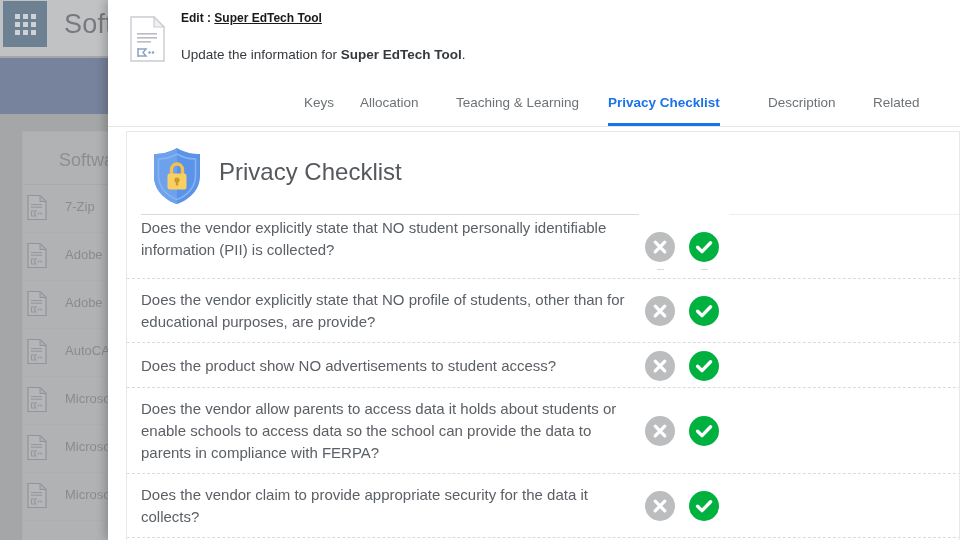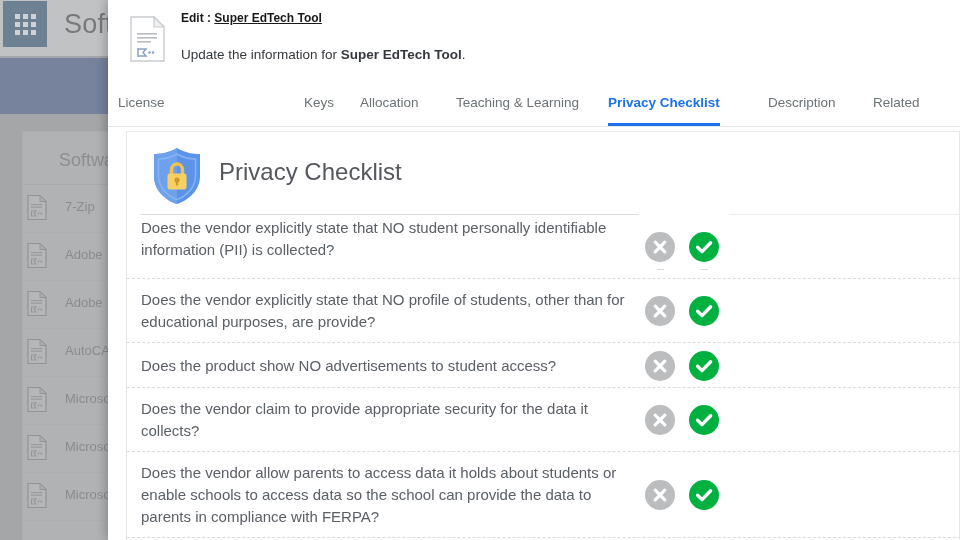--- a/index.html
+++ b/index.html
@@ -423,21 +423,20 @@
       <div class="modal-title">
         <span class="lead">Edit : </span><span class="tool-link">Super EdTech Tool</span>
       </div>
 
       <div class="modal-subtitle">
         <span>Update the information for </span><b>Super EdTech Tool</b><span>.</span>
       </div>
     </div>
 
     <div class="tabs" id="tabs">
-        <div class="tab" style="left: 10px;">License</div>
         <div class="tab" style="left: 196px;">Keys</div>
         <div class="tab" style="left: 252px;">Allocation</div>
         <div class="tab" style="left: 348px;">Teaching &amp; Learning</div>
         <div class="tab active" style="left: 500px;">Privacy Checklist</div>
         <div class="tab" style="left: 660px;">Description</div>
         <div class="tab" style="left: 765px;">Related</div>
       </div>
 
     <div class="card">
 
@@ -499,47 +498,47 @@
                   <path d="M10.2 10.2 L19.8 19.8 M19.8 10.2 L10.2 19.8" stroke="#ffffff" stroke-width="3.2" stroke-linecap="round"></path>
                 </svg>
               </div>
               <div class="tg yes">
                 <svg width="30" height="30" viewBox="0 0 30 30">
                   <path d="M8.6 15.3 L13 19.6 L21.6 10.8" fill="none" stroke="#ffffff" stroke-width="3.4" stroke-linecap="round" stroke-linejoin="round"></path>
                 </svg>
               </div>
             </div>
           </div>
+          <div class="q-row" style="height: 86px;">
+            <div class="q-text" style="top: 10px;">Does the vendor allow parents to access data it holds about students or enable schools to access data so the school can provide the data to parents in compliance with FERPA?</div>
+            <div class="toggles" style="top: 28px;">
+              <div class="tg no">
+                <svg width="30" height="30" viewBox="0 0 30 30">
+                  <path d="M10.2 10.2 L19.8 19.8 M19.8 10.2 L10.2 19.8" stroke="#ffffff" stroke-width="3.2" stroke-linecap="round"></path>
+                </svg>
+              </div>
+              <div class="tg yes">
+                <svg width="30" height="30" viewBox="0 0 30 30">
+                  <path d="M8.6 15.3 L13 19.6 L21.6 10.8" fill="none" stroke="#ffffff" stroke-width="3.4" stroke-linecap="round" stroke-linejoin="round"></path>
+                </svg>
+              </div>
+            </div>
+          </div>
           <div class="q-row" style="height: 64px;">
             <div class="q-text" style="top: 10px;">Does the vendor claim to provide appropriate security for the data it collects?</div>
             <div class="toggles" style="top: 17px;">
               <div class="tg no">
                 <svg width="30" height="30" viewBox="0 0 30 30">
                   <path d="M10.2 10.2 L19.8 19.8 M19.8 10.2 L10.2 19.8" stroke="#ffffff" stroke-width="3.2" stroke-linecap="round"></path>
                 </svg>
               </div>
               <div class="tg yes">
                 <svg width="30" height="30" viewBox="0 0 30 30">
                   <path d="M8.6 15.3 L13 19.6 L21.6 10.8" fill="none" stroke="#ffffff" stroke-width="3.4" stroke-linecap="round" stroke-linejoin="round"></path>
                 </svg>
               </div>
             </div>
           </div>
-          <div class="q-row" style="height: 86px;">
-            <div class="q-text" style="top: 10px;">Does the vendor allow parents to access data it holds about students or enable schools to access data so the school can provide the data to parents in compliance with FERPA?</div>
-            <div class="toggles" style="top: 28px;">
-              <div class="tg no">
-                <svg width="30" height="30" viewBox="0 0 30 30">
-                  <path d="M10.2 10.2 L19.8 19.8 M19.8 10.2 L10.2 19.8" stroke="#ffffff" stroke-width="3.2" stroke-linecap="round"></path>
-                </svg>
-              </div>
-              <div class="tg yes">
-                <svg width="30" height="30" viewBox="0 0 30 30">
-                  <path d="M8.6 15.3 L13 19.6 L21.6 10.8" fill="none" stroke="#ffffff" stroke-width="3.4" stroke-linecap="round" stroke-linejoin="round"></path>
-                </svg>
-              </div>
-            </div>
-          </div>
         </div>
     </div>
 
   </div>
 </div>
 
 </body></html>

